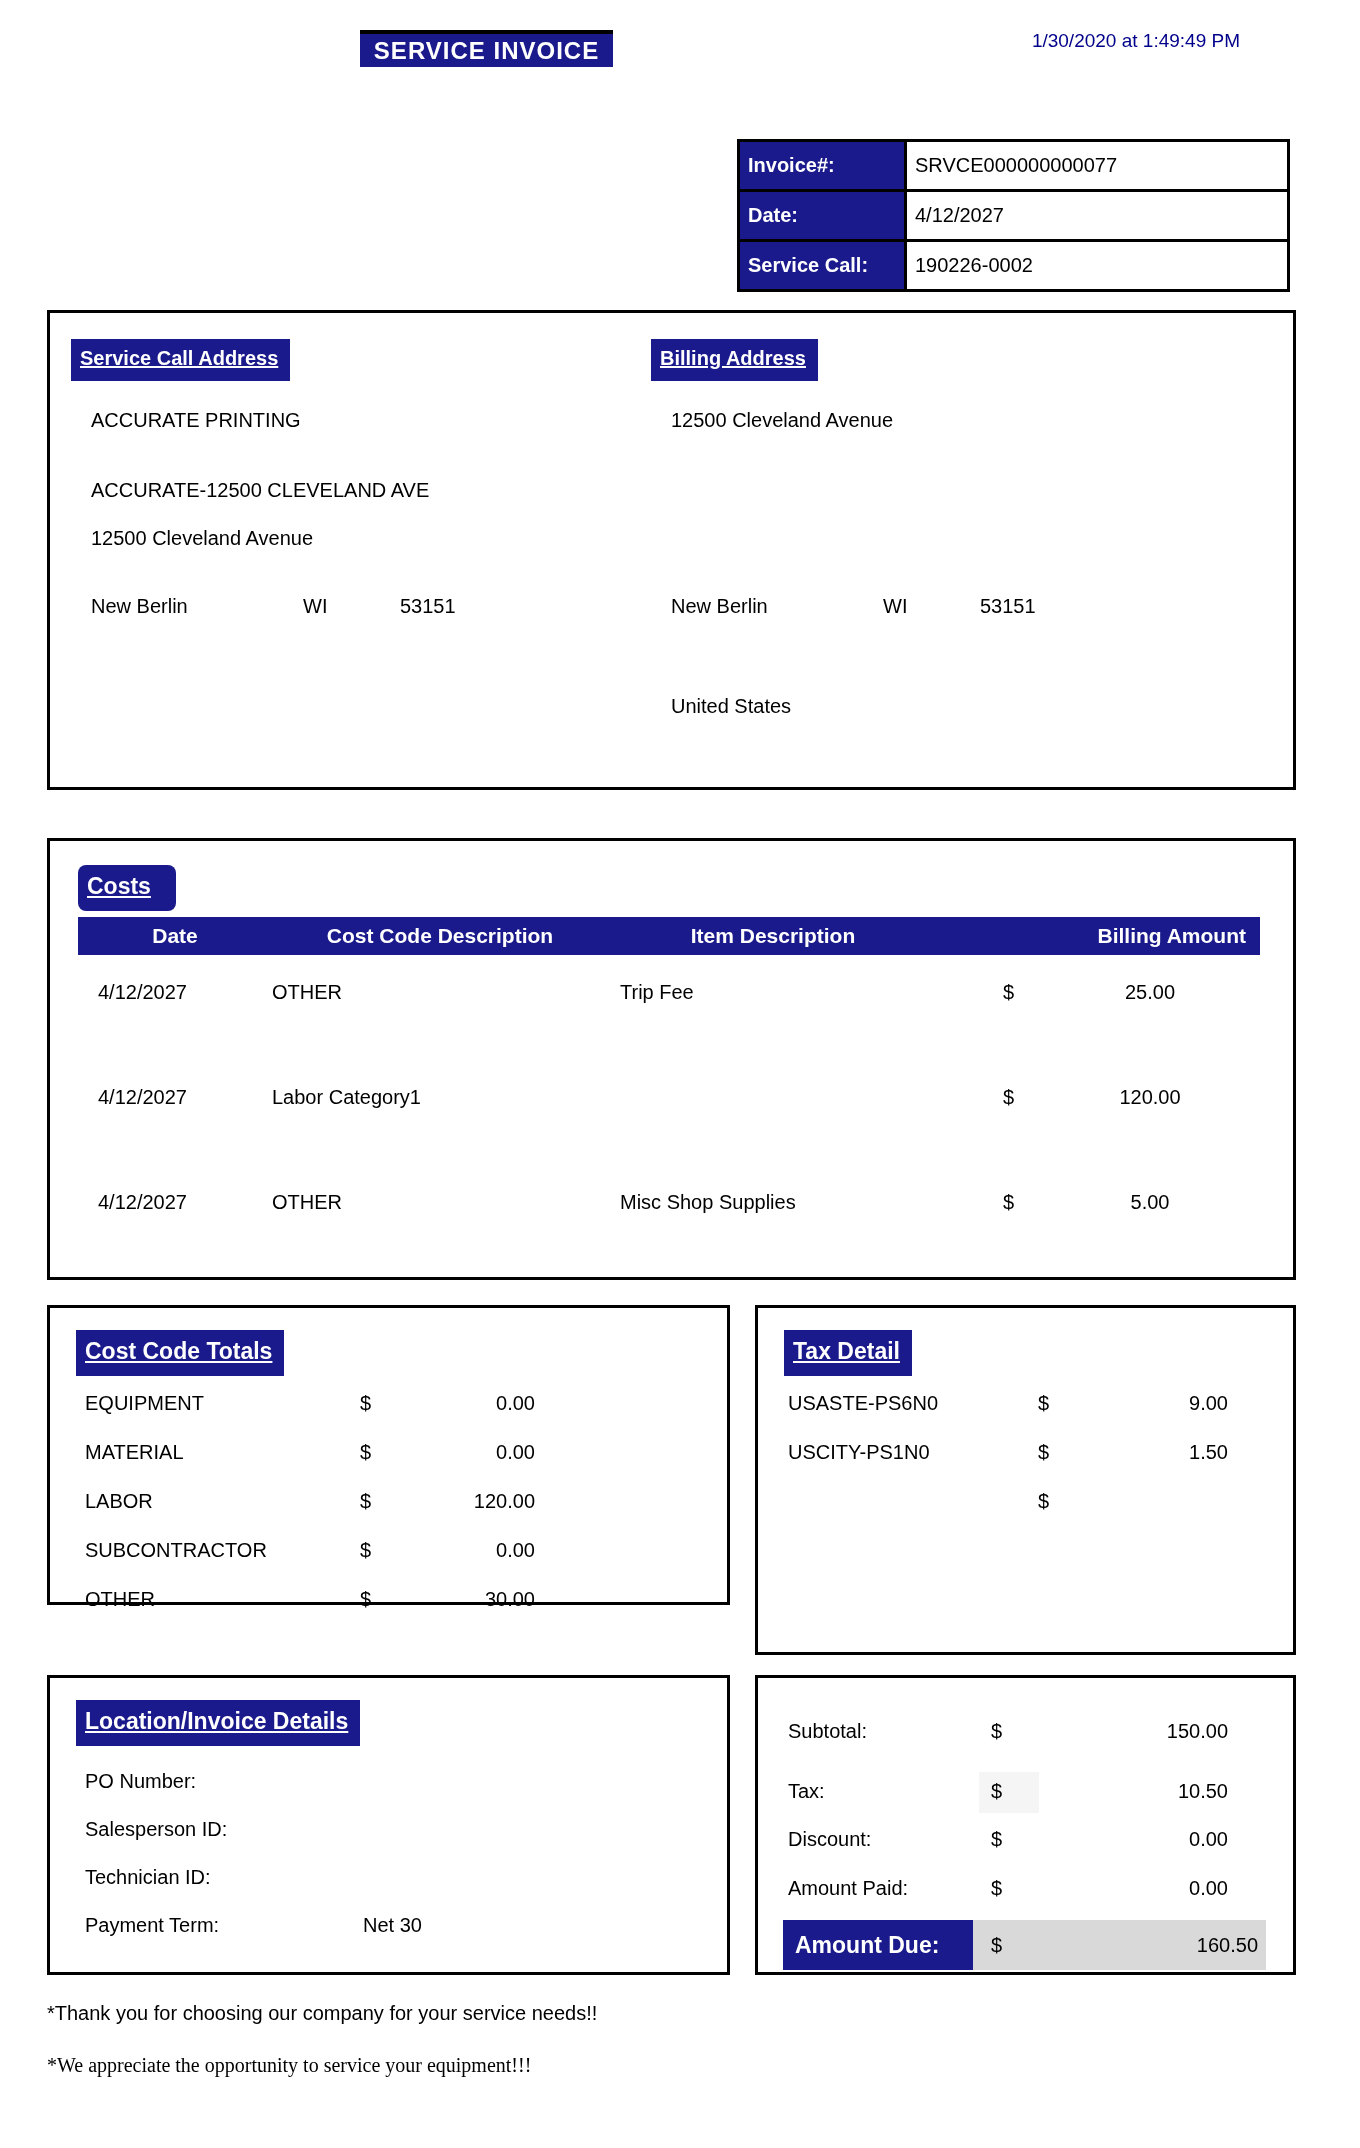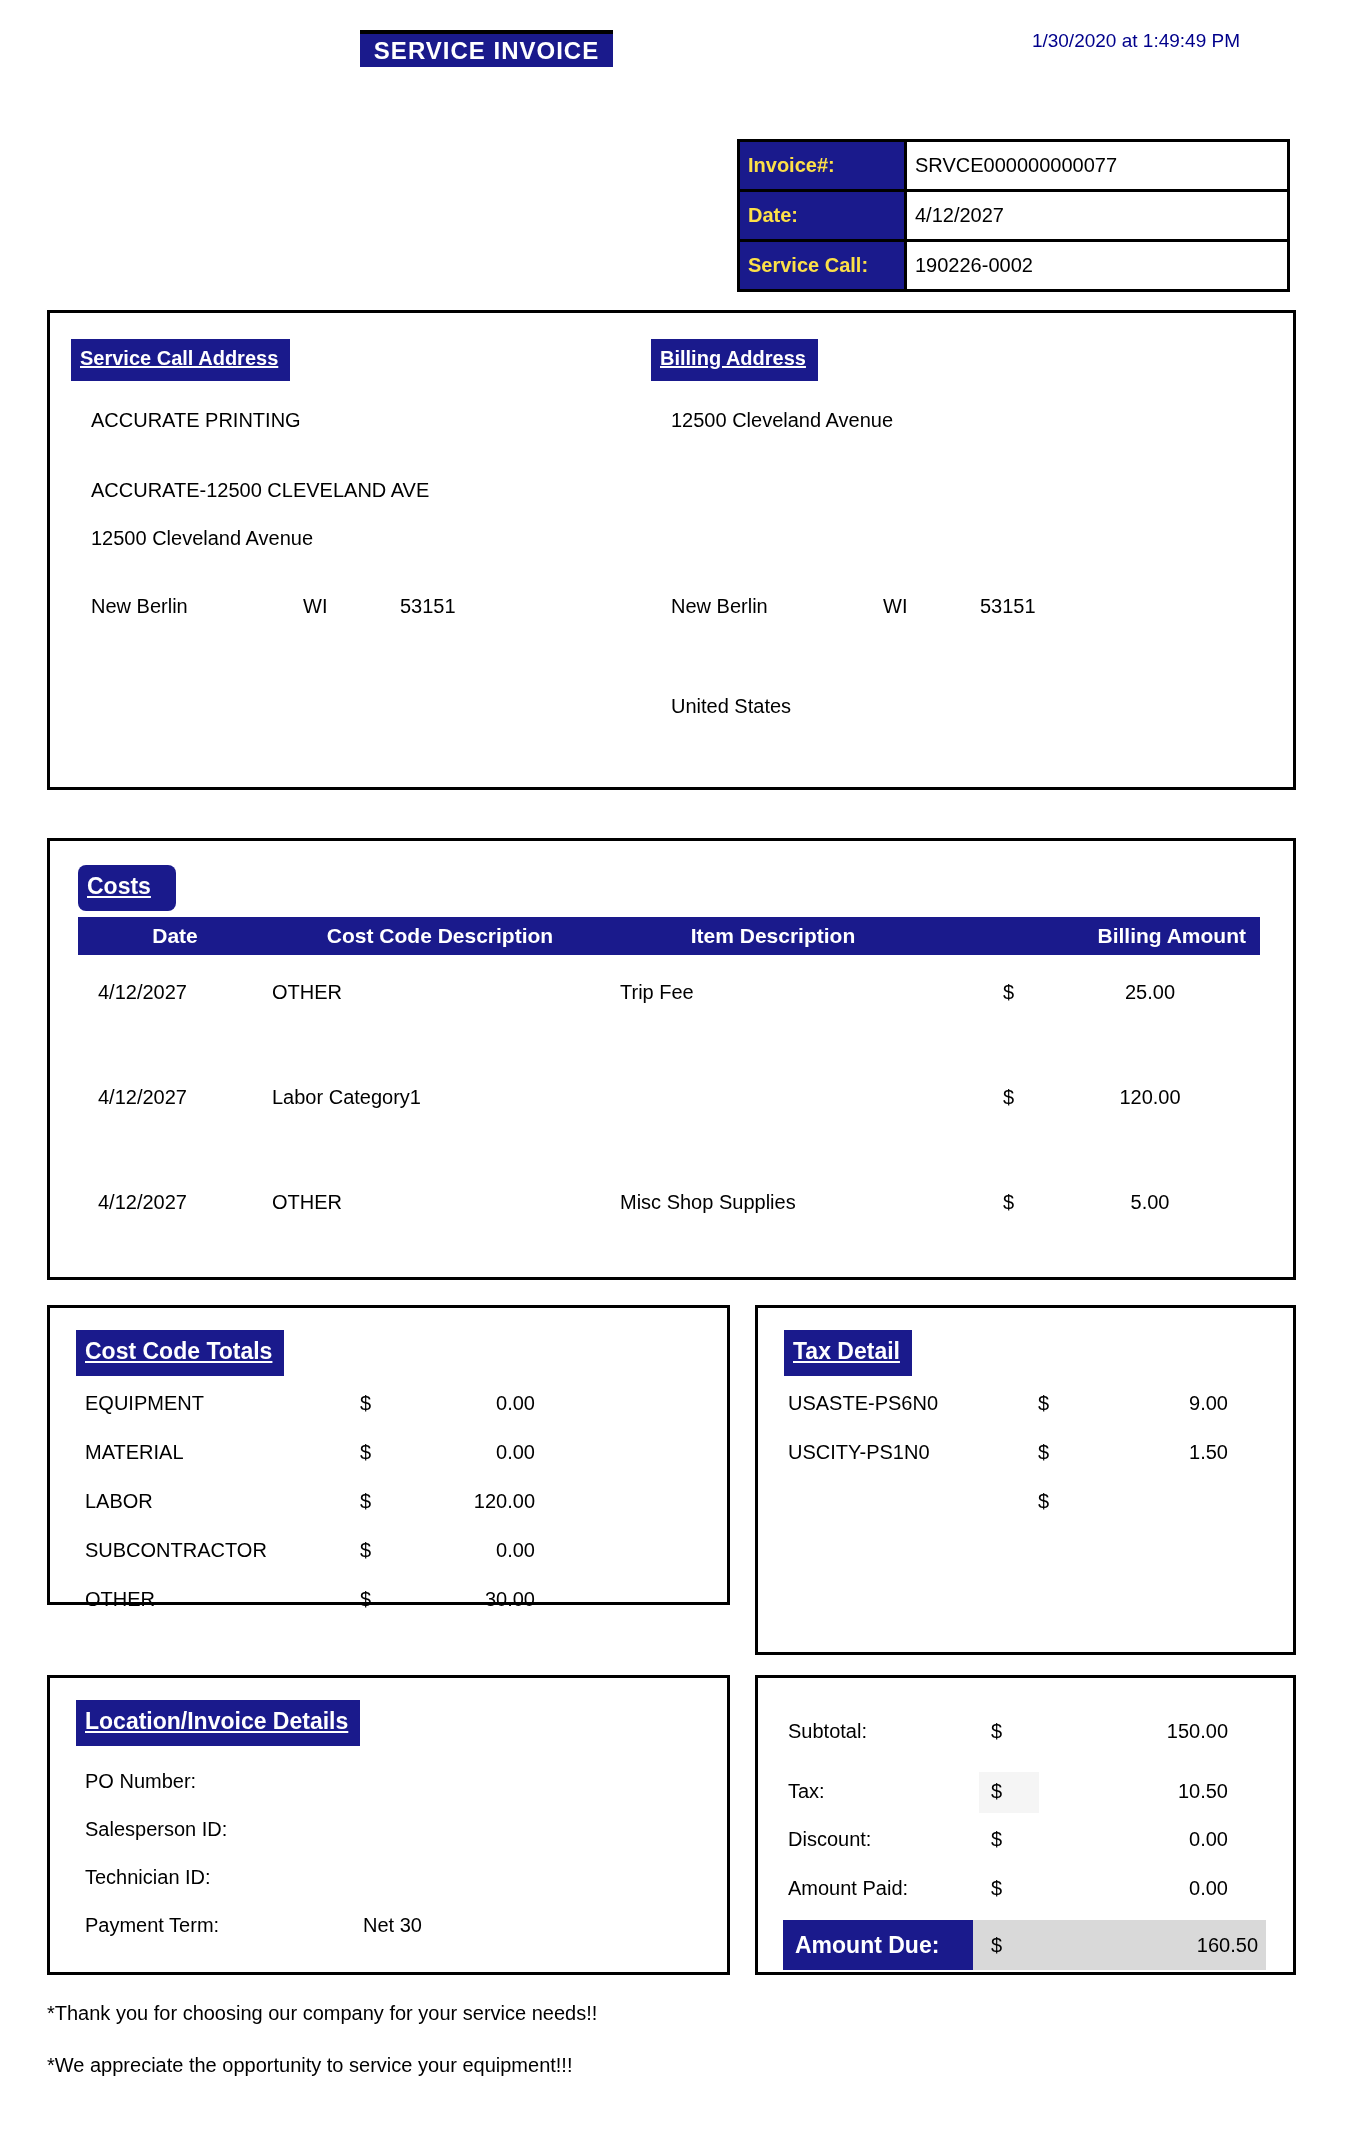--- a/index.html
+++ b/index.html
@@ -21,21 +21,21 @@
     color:#00008b; font-size:19px;
   }
 
   
   .inv-table {
     position:absolute; left:737px; top:139px; width:553px;
     border-collapse:collapse;
   }
   .inv-table td { border:3px solid #000; height:50px; font-size:20px; padding:4px 8px; }
   .inv-table td.lbl {
-    background:#1a1a8c; color:#fde047; font-weight:bold; width:167px;
+    background:#1a1a8c; color:#ffffff; font-weight:bold; width:167px;
   }
   .inv-table td.val { background:#fff; }
 
   
   .navy-head {
     display:inline-block; background:#1a1a8c; color:#fff;
     font-weight:bold; font-size:23px; text-decoration:underline;
     padding:8px 12px 11px 9px;
   }
   .box { position:absolute; border:3px solid #000; background:#fff; }
@@ -112,21 +112,21 @@
   }
   .due-val {
     flex:1; background:#d9d9d9; display:flex; align-items:center; font-size:20px;
   }
   .due-val .cur { width:55px; padding-left:18px; }
   .due-val .amt { flex:1; text-align:right; padding-right:8px; }
 
   
   .note { position:absolute; left:47px; font-size:20px; }
   .note1 { top:2002px; }
-  .note2 { top:2054px; }
+  .note2 { top:2054px;font-family:Liberation Serif, serif; }
 </style>
 </head>
 <body>
 
 <div class="page">
 
   <div class="title-box">SERVICE INVOICE</div>
   <div class="timestamp">1/30/2020 at 1:49:49 PM</div>
 
   <table class="inv-table">

